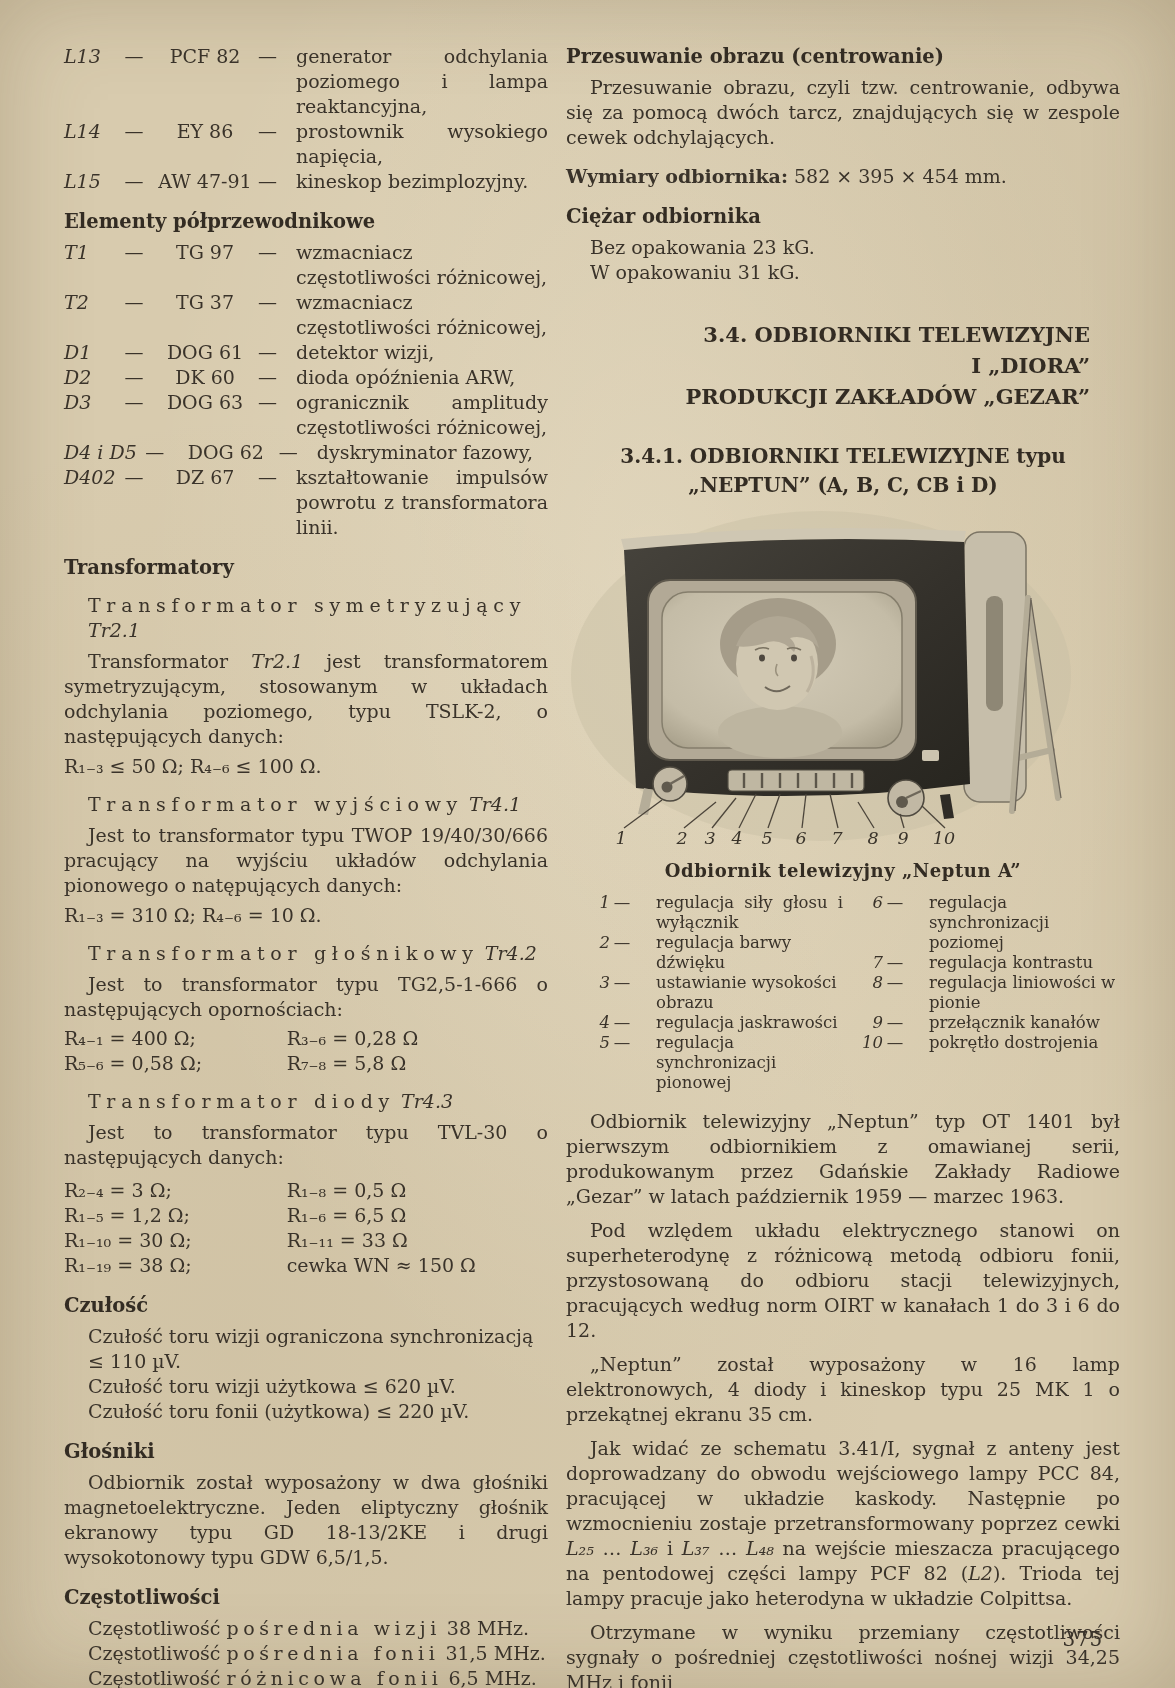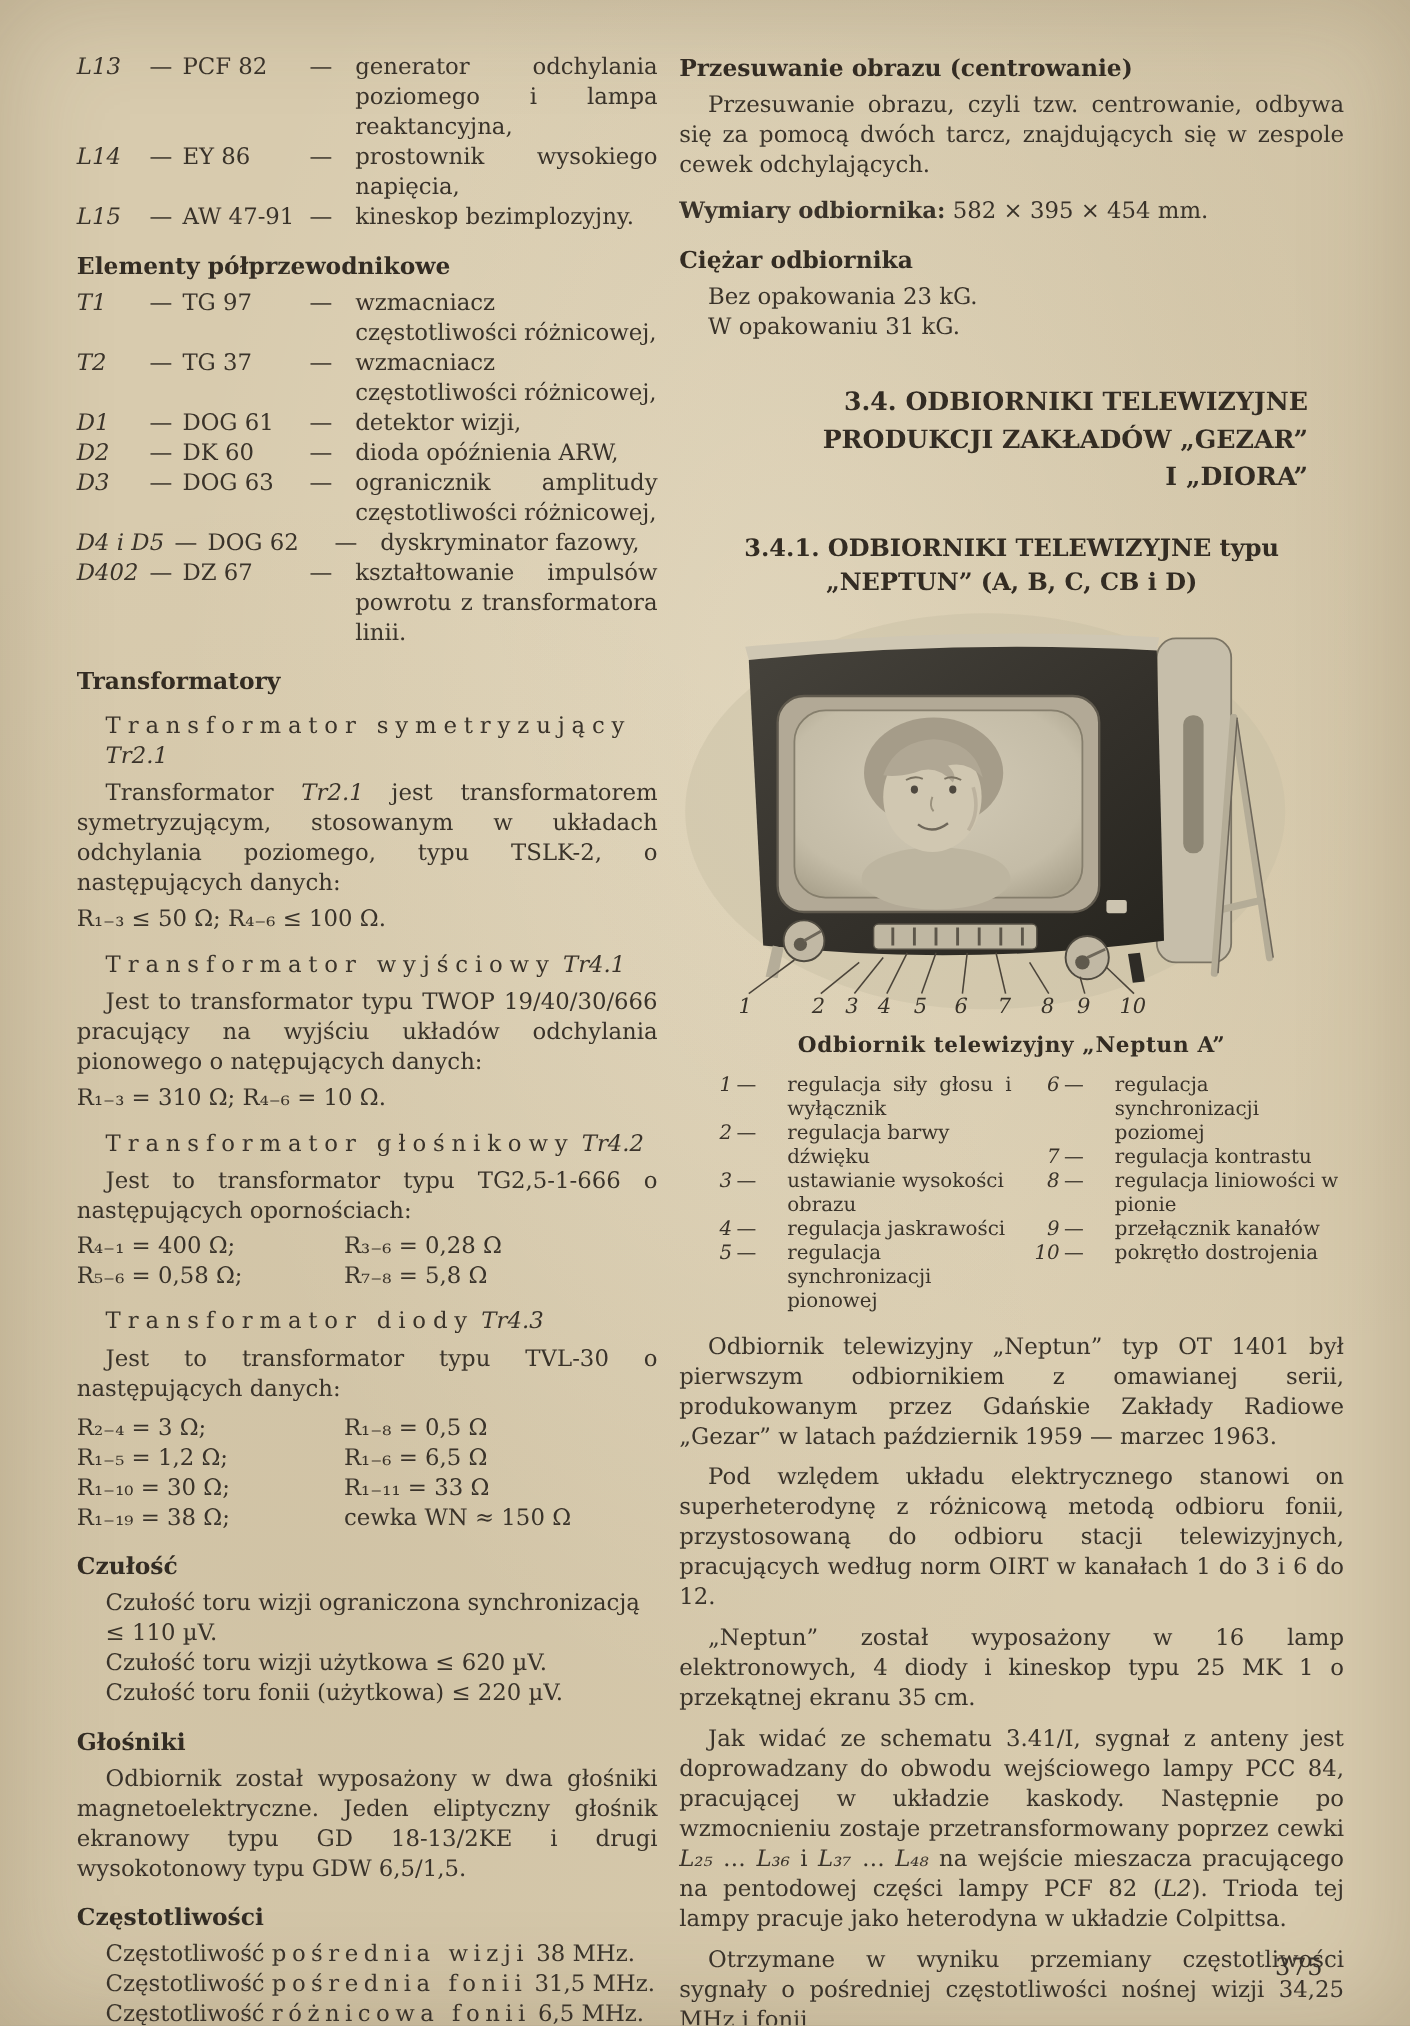--- a/index.html
+++ b/index.html
@@ -19,21 +19,21 @@
   .col-right{position:absolute;left:566px;top:44px;width:554px;}
   .just{text-align:justify;}
   .ind{text-indent:24px;}
   .it{font-style:italic;margin-top:47px;}
   .b{font-weight:bold;}
   h3.head{font-size:19.5px;font-weight:bold;margin:15px 0 6px 0;color:#332c23;}
   
   .entry{display:flex;align-items:flex-start;}
   .e-id{flex:0 0 auto;min-width:52px;font-style:italic;}
   .e-d{flex:0 0 36px;text-align:center;}
-  .e-name{flex:0 0 106px;}
+  .e-name{flex:0 0 106px;text-align:center;}
   .e-d2{flex:0 0 38px;text-align:left;}
   .e-desc{flex:1 1 auto;text-align:justify;}
   
   .sub{margin:13px 0 6px 0;padding-left:24px;}
   .sp{letter-spacing:.30em;}
   .rline{margin:5px 0 4px 0;}
   .rrow{display:flex;margin:0;}
   .rc1{flex:0 0 46%;}
   .rc2{flex:1 1 auto;}
   .rblock{margin:4px 0 8px 0;}
@@ -224,22 +224,22 @@
     <div class="specline">
       <span class="b">Wymiary odbiornika:</span><span> 582 × 395 × 454 mm.</span>
     </div>
 
     <h3 class="head">Ciężar odbiornika</h3>
     <div class="plain">Bez opakowania 23 kG.</div>
     <div class="plain">W opakowaniu 31 kG.</div>
 
     <div class="h1c">
       <div>3.4. ODBIORNIKI TELEWIZYJNE</div>
+      <div>I „DIORA”</div>
       <div>PRODUKCJI ZAKŁADÓW „GEZAR”</div>
-      <div>I „DIORA”</div>
     </div>
 
     <div class="h2c">
       <div>3.4.1. ODBIORNIKI TELEWIZYJNE typu</div>
       <div>„NEPTUN” (A, B, C, CB i D)</div>
     </div>
 
     <div class="fig">
       <svg width="554" height="342" viewBox="0 0 554 342">
         <defs>

